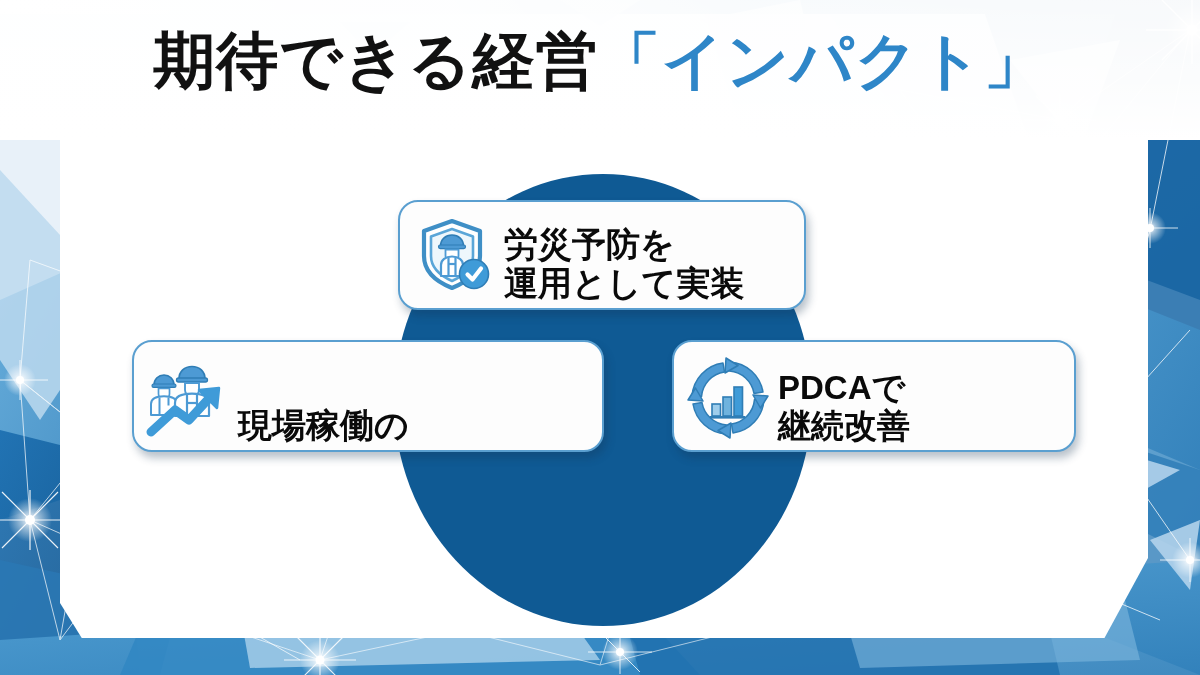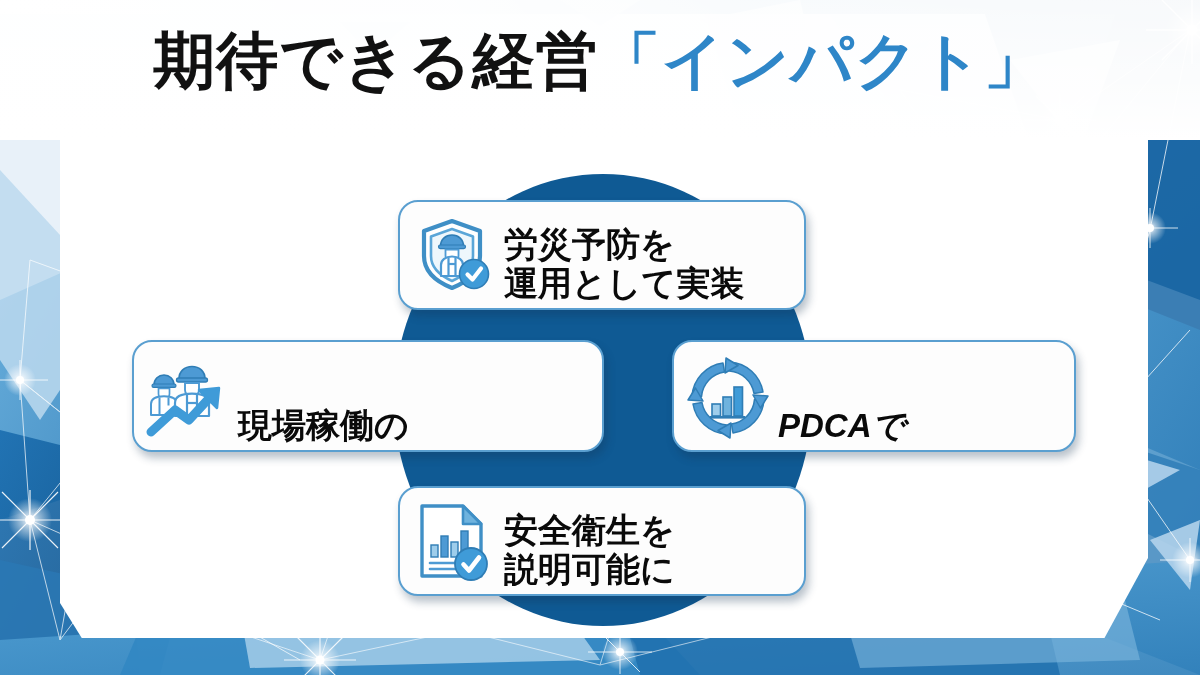--- a/index.html
+++ b/index.html
@@ -77,21 +77,21 @@
     font-weight:bold;
     line-height:1.13;
     color:#0a0a0a;
     letter-spacing:0px;
     padding-left:4px;
   }
   .card .card-text .l2{display:block;}
 
   #card-top   {left:398px;top:200px; width:408px;height:110px;}
   #card-left  {left:132px;top:340px; width:472px;height:112px;}
-  #card-right {left:672px;top:340px; width:404px;height:112px;font-style:italic;}
+  #card-right {left:672px;top:340px; width:404px;height:112px;}
   #card-bottom{left:398px;top:486px; width:408px;height:110px;}
 
   #card-right .card-text{font-size:33px;}
   #card-left  .card-text{font-size:34px;}
 
   
   .nowrap{white-space:nowrap;}
 </style>
 </head>
 <body>
@@ -352,45 +352,18 @@
         <g stroke="#2f7db5" stroke-width="1.6">
           <rect x="26" y="48" width="8.5" height="12" fill="#9ecdeb"></rect>
           <rect x="37" y="41" width="8.5" height="19" fill="#6fb3de"></rect>
           <rect x="48" y="31" width="8.5" height="29" fill="#3f9bd8"></rect>
         </g>
         <rect x="24" y="60" width="35" height="2.6" fill="#2f7db5"></rect>
       </svg>
     </span>
     <span class="card-text">
       <span class="l1 nowrap">PDCAで</span>
+      <span class="l2 nowrap">継続改善</span>
     </span>
   </div>
 
-  <div class="card" id="card-bottom">
-    <span class="card-icon">
-      <svg width="82" height="84" viewBox="0 0 82 84" xmlns="http://www.w3.org/2000/svg">
-
-        <path d="M9 6 H50 L68 24 V76 H9 Z" fill="#ffffff" stroke="#3f8fc6" stroke-width="3.4" stroke-linejoin="round"></path>
-        <path d="M50 6 L68 24 H50 Z" fill="#6fb3de" stroke="#3f8fc6" stroke-width="2.6" stroke-linejoin="round"></path>
-
-        <g stroke="#2f7db5" stroke-width="1.4">
-          <rect x="18" y="45" width="7" height="12" fill="#9ecdeb"></rect>
-          <rect x="28" y="36" width="7" height="21" fill="#4d9ad4"></rect>
-          <rect x="38" y="42" width="7" height="15" fill="#9ecdeb"></rect>
-          <rect x="48" y="31" width="7" height="26" fill="#4d9ad4"></rect>
-        </g>
-
-        <g stroke="#4d9ad4" stroke-width="2.6" stroke-linecap="round">
-          <path d="M17 63 H57"></path>
-          <path d="M17 69 H50"></path>
-        </g>
-
-        <circle cx="58" cy="64" r="16" fill="#3f9bd8" stroke="#2f7db5" stroke-width="1.8"></circle>
-        <path d="M50.5 64.5 L56 70.5 L66 57.5" fill="none" stroke="#ffffff" stroke-width="4.6" stroke-linecap="round" stroke-linejoin="round"></path>
-      </svg>
-    </span>
-    <span class="card-text">
-      <span class="l1 nowrap">安全衛生を</span>
-      <span class="l2 nowrap">説明可能に</span>
-    </span>
-  </div>
 
 </div>
 
 </body></html>

